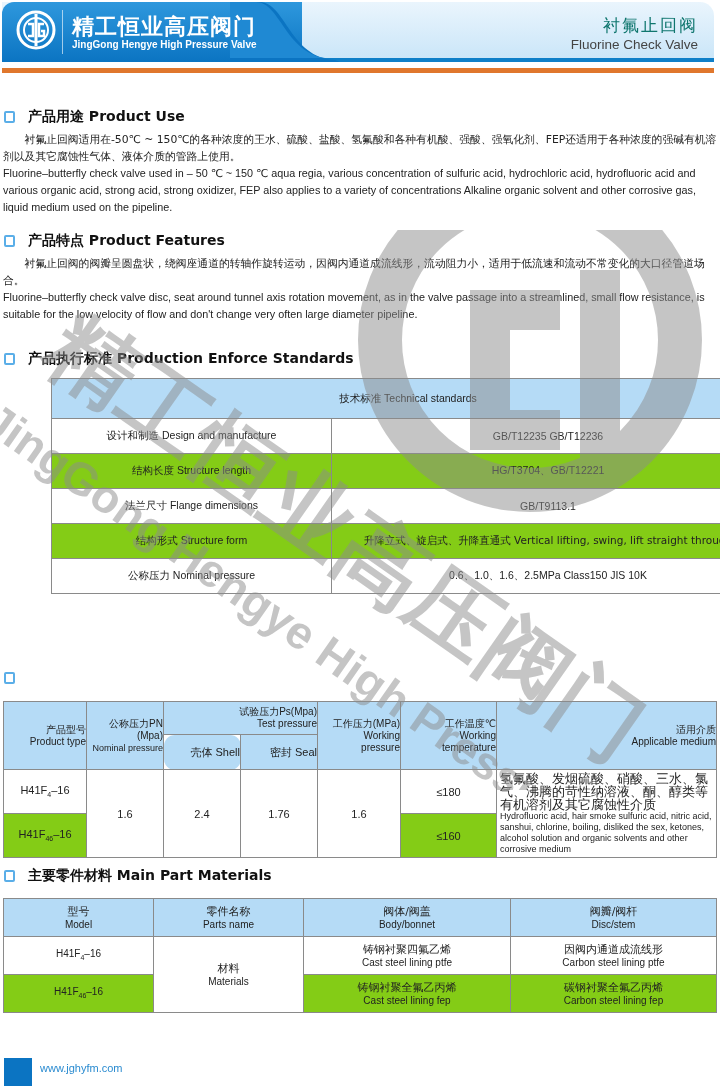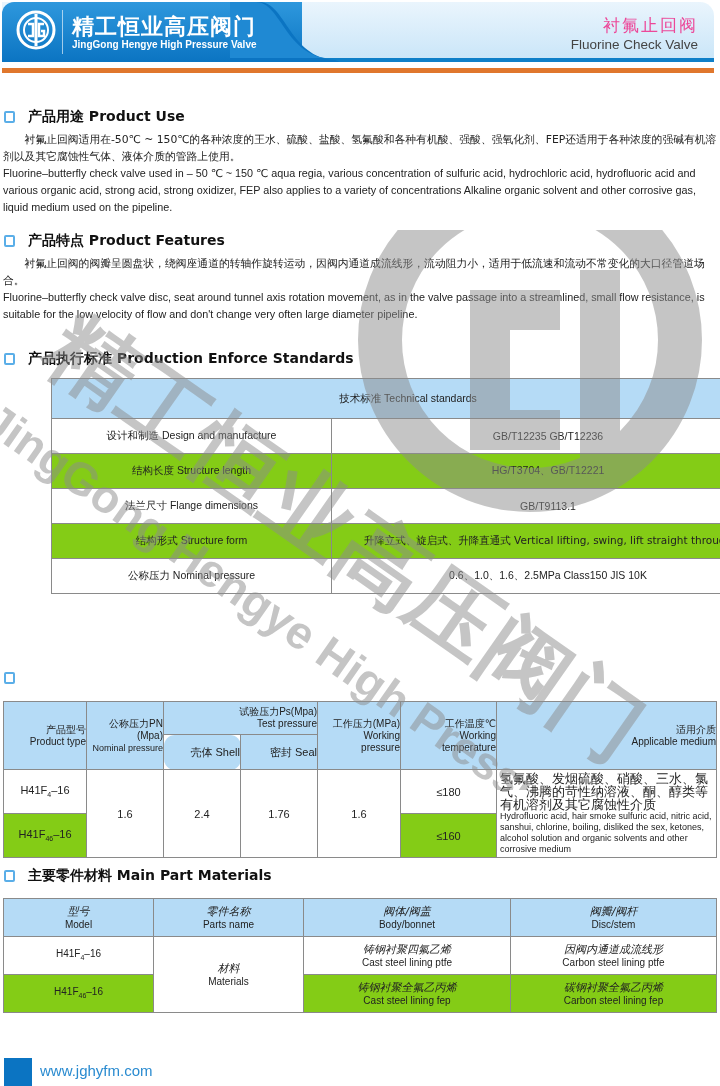--- a/index.html
+++ b/index.html
@@ -12,21 +12,21 @@
     background: linear-gradient(#eaf5fd, #c9e5f8); }
   .hdr-blue-line { position: absolute; left: 2px; top: 58px; width: 712px; height: 4px; background: #0f7fc8; }
   .hdr-dark { position: absolute; left: 2px; top: 2px; width: 300px; height: 60px;
     background: linear-gradient(#2e98dd, #0b74c2); border-radius: 12px 0 0 0; }
   .hdr-curve { position: absolute; left: 230px; top: 2px; width: 110px; height: 60px; }
   .hdr-orange { position: absolute; left: 2px; top: 68px; width: 712px; height: 5px; background: #e0772d; }
   .logo { position: absolute; left: 16px; top: 10px; width: 40px; height: 40px; }
   .logo-sep { position: absolute; left: 62px; top: 10px; width: 1px; height: 44px; background: rgba(255,255,255,0.6); }
   .brand-cn { position: absolute; left: 72px; top: 12px; color: #fff; font-weight: bold; font-size: 22px; letter-spacing: 1px; font-family: "DejaVu Sans", sans-serif; }
   .brand-en { position: absolute; left: 72px; top: 39px; color: #fff; font-weight: bold; font-size: 10px; }
-  .prod-cn { position: absolute; right: 22px; top: 14px; font-size: 17px; color: #ec4899; letter-spacing: 2px; font-family: "DejaVu Sans", sans-serif; }
+  .prod-cn { position: absolute; right: 22px; top: 14px; font-size: 17px; color: #0f766e; letter-spacing: 2px; font-family: "DejaVu Sans", sans-serif; }
   .prod-en { position: absolute; right: 22px; top: 37px; font-size: 13.5px; color: #444; padding-left: 14px; }
 
   
   .section-title { position: absolute; left: 4px; display: flex; align-items: center; height: 20px; }
   .sq-icon { width: 11px; height: 12px; border: 2px solid #5aaee8; border-radius: 2px; margin-right: 13px; }
   .st-text { font-weight: bold; font-size: 14px; color: #111; white-space: nowrap; font-family: "DejaVu Sans", sans-serif; }
   .para { position: absolute; left: 3px; width: 714px; font-size: 11.2px; line-height: 17px; color: #222; }
   .para-cn { font-family: "DejaVu Sans", sans-serif; font-size: 10.8px; }
   .para-en { font-size: 10.8px; line-height: 17px; }
 
@@ -44,24 +44,24 @@
   .std .cn { font-family: "DejaVu Sans", sans-serif; font-size: 10.5px; }
 
   .perf { font-size: 10px; }
   .perf th { font-size: 11px; line-height: 12px; text-align: right; }
   .perf .sub { font-size: 10px; display: block; }
   .perf td { font-size: 11px; }
   .perf .medium { text-align: left; padding: 2px 3px; font-size: 9px; line-height: 11px; }
   .perf .medium .cn { font-family: "DejaVu Sans", sans-serif; font-size: 13px; line-height: 13px; display: block; }
 
   .mat th, .mat td { font-size: 10px; line-height: 12px; }
-  .mat .cn { display: block; font-family: "DejaVu Sans", sans-serif; font-size: 11px; line-height: 14px; font-style: italic; }
+  .mat .cn { display: block; font-family: "DejaVu Sans", sans-serif; font-size: 11px; line-height: 14px; }
 
   .footer-block { position: absolute; left: 4px; top: 1058px; width: 28px; height: 28px; background: #0b74c2; }
-  .footer-url { position: absolute; left: 40px; top: 1062px; font-size: 15px; color: #2a8bd0; }
+  .footer-url { position: absolute; left: 40px; top: 1062px; font-size: 11px; color: #2a8bd0; }
 </style>
 </head>
 <body>
 
 <div class="header">
   <div class="hdr-light"></div>
   <div class="hdr-blue-line"></div>
   <div class="hdr-dark"></div>
   <svg class="hdr-curve" viewBox="0 0 110 60" preserveAspectRatio="none">
     <path d="M0 0 L30 0 C55 0 60 56 105 58 L110 60 L0 60 Z" fill="#0b74c2"></path>

